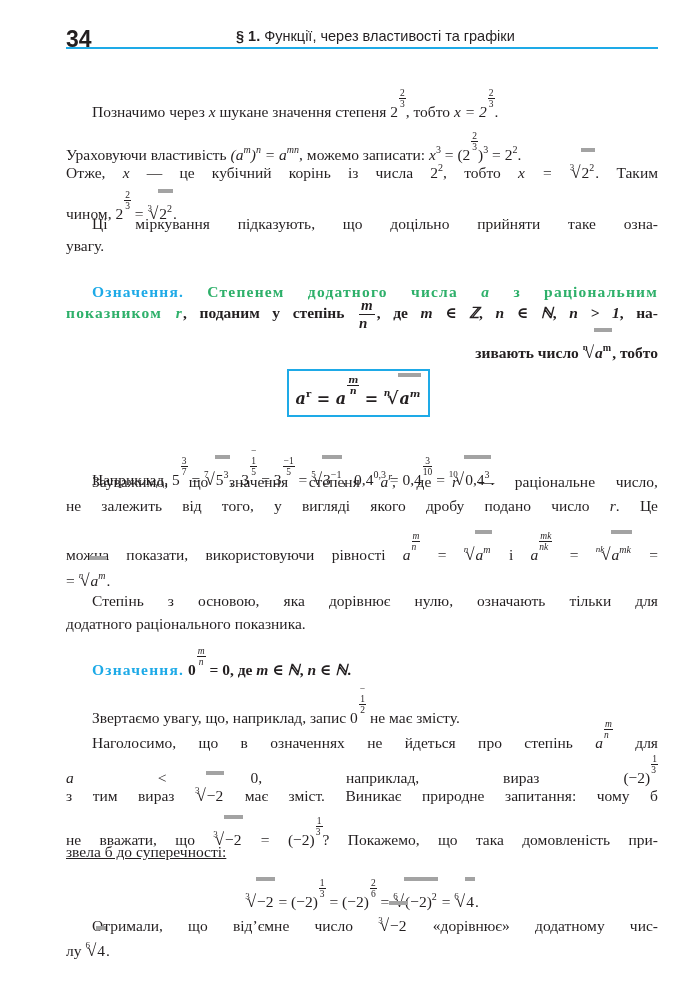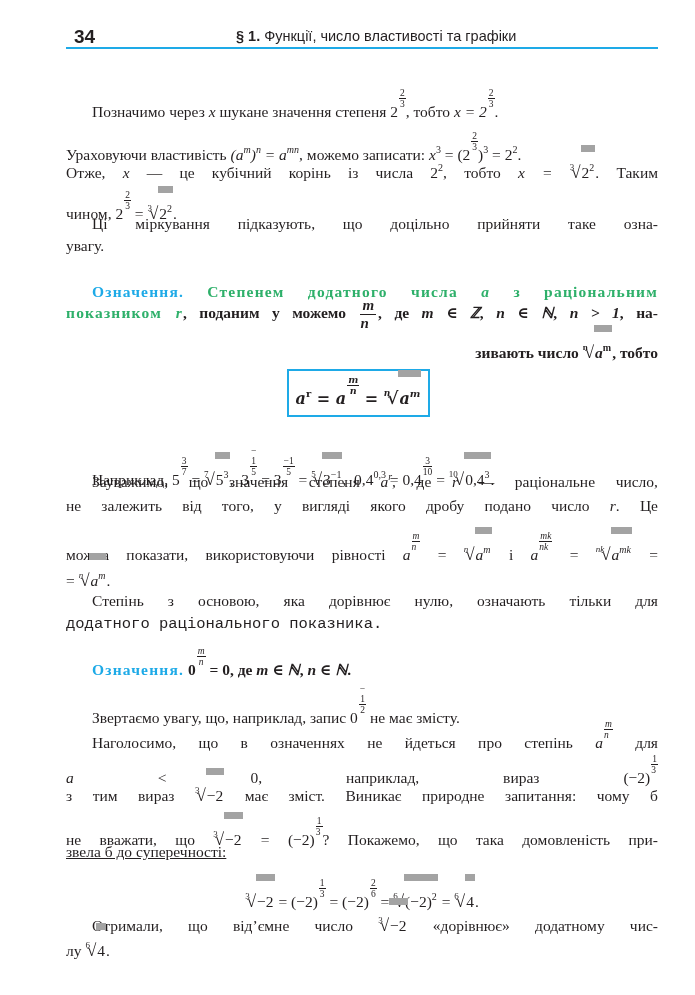--- a/index.html
+++ b/index.html
@@ -1,58 +1,58 @@
 <!DOCTYPE html>
 <html><head>
 <meta charset="utf-8">
 <style>
   html, body { margin: 0; padding: 0; background: #ffffff; }
   body { width: 695px; height: 995px; position: relative; overflow: hidden;
          font-family: "DejaVu Serif", "Liberation Serif", serif; color: #231f20; }
   .header { position: absolute; left: 66px; top: 20px; width: 592px; height: 28px; }
-  .page-num { position: absolute; left: 8px; top: 6px; font-family: "Liberation Sans", sans-serif;
-              font-weight: bold; font-size: 19px; color: #231f20; }
+  .page-num { position: absolute; left: 0; top: 6px; font-family: "Liberation Sans", sans-serif;
+              font-weight: bold; font-size: 23px; color: #231f20; }
   .running-title { position: absolute; left: 170px; top: 8px; font-family: "Liberation Sans", sans-serif;
                    font-size: 14.5px; color: #231f20; }
   .running-title b { font-weight: bold; }
   .rule { position: absolute; left: 66px; top: 47px; width: 592px; height: 2px; background: #1eaae7; }
 
   .line { position: absolute; left: 66px; width: 592px; font-size: 15.5px; line-height: 20px;
           white-space: nowrap; font-family: "Liberation Serif", "DejaVu Serif", serif; }
   .justify { text-align: justify; text-align-last: justify; }
   .indent { padding-left: 26px; box-sizing: border-box; }
   i.v { font-style: italic; }
   sup { font-size: 10px; vertical-align: 7px; line-height: 0; }
   .frac-exp { display: inline-block; vertical-align: 10px; font-size: 9.5px; line-height: 10px;
               text-align: center; margin-left: 1px; }
   .frac-exp span { display: block; }
   .frac-exp .num { border-bottom: 1px solid #231f20; padding: 0 1px; }
   .root { display: inline-block; }
   .root .idx { font-size: 9px; vertical-align: 8px; margin-right: -3px; }
   .sq { font-size: 17px; }
-  .ol { border-top: 7px solid #a3a3a3; padding: 12px 1px; margin-top: 21px; }
+  .ol { border-top: 4px solid #a3a3a3; padding: 12px 1px; margin-top: 21px; }
 
   .def-blue { color: #1eaae7; font-weight: bold; letter-spacing: 1.2px; }
   .def-green { color: #2eb06a; font-weight: bold; letter-spacing: 1.2px; }
   .bold { font-weight: bold; }
   .bigfrac { display: inline-block; vertical-align: middle; text-align: center; font-size: 15px; line-height: 17px; margin: 0 2px; }
   .bigfrac span { display: block; }
   .bigfrac .num { border-bottom: 1px solid #231f20; padding: 0 2px; }
 
   .formula-box { position: absolute; left: 287px; top: 369px; width: 143px; height: 48px;
                  border: 2px solid #1eaae7; box-sizing: border-box; text-align: center;
                  font-size: 16px; font-weight: bold; line-height: 44px; white-space: nowrap; }
   .center { text-align: center; }
 </style>
 </head>
 <body>
 
 <div class="header">
   <span class="page-num">34</span>
-  <span class="running-title"><b>§ 1.</b> <span>Функції, число властивості та графіки</span></span>
+  <span class="running-title"><b>§ 1.</b> <span>Функції, через властивості та графіки</span></span>
 </div>
 <div class="rule"></div>
 
 <div class="line indent" style="top:88px;">
   <span>Позначимо через </span><i class="v">x</i><span> шукане значення степеня </span><span>2</span><span class="frac-exp"><span class="num">2</span><span>3</span></span><span>,  тобто </span><i class="v">x = 2</i><span class="frac-exp"><span class="num">2</span><span>3</span></span><span>.</span>
 </div>
 
 <div class="line" style="top:131px;">
   <span>Ураховуючи властивість </span><i class="v"><span>(a</span><sup>m</sup><span>)</span><sup>n</sup><span> = a</span><sup>mn</sup></i><span>, можемо записати: </span><i class="v">x</i><sup>3</sup><span> = (2</span><span class="frac-exp"><span class="num">2</span><span>3</span></span><span>)</span><sup>3</sup><span> = 2</span><sup>2</sup><span>.</span>
 </div>
@@ -65,21 +65,21 @@
   <span>чином, </span><span>2</span><span class="frac-exp"><span class="num">2</span><span>3</span></span><span> = </span><span class="root"><span class="idx">3</span><span class="sq">√</span><span class="ol"><span>2</span><sup>2</sup></span></span><span>.</span>
 </div>
 
 <div class="line justify indent" style="top:214px;">Ці міркування підказують, що доцільно прийняти таке озна-</div>
 <div class="line" style="top:236px;">увагу.</div>
 
 <div class="line justify indent" style="top:247px;margin-top:35px;">
   <span class="def-blue">Означення.</span><span class="def-green"> Степенем додатного числа </span><i class="def-green">a</i><span class="def-green"> з раціональним</span>
 </div>
 <div class="line justify" style="top:297px;">
-  <span class="def-green">показником </span><i class="def-green">r</i><span class="bold">, поданим у можемо </span><span class="bigfrac bold"><span class="num"><i>m</i></span><span><i>n</i></span></span><span class="bold">, де </span><i class="bold">m ∈ ℤ</i><span class="bold">, </span><i class="bold">n ∈ ℕ</i><span class="bold">, </span><i class="bold">n &gt; 1</i><span class="bold">, на-</span>
+  <span class="def-green">показником </span><i class="def-green">r</i><span class="bold">, поданим у степінь </span><span class="bigfrac bold"><span class="num"><i>m</i></span><span><i>n</i></span></span><span class="bold">, де </span><i class="bold">m ∈ ℤ</i><span class="bold">, </span><i class="bold">n ∈ ℕ</i><span class="bold">, </span><i class="bold">n &gt; 1</i><span class="bold">, на-</span>
 </div>
 <div class="line bold" style="top:337px;text-align:right;">
   <span>зивають число </span><span class="root"><span class="idx">n</span><span class="sq">√</span><span class="ol"><i>a</i><sup>m</sup></span></span><span>,  тобто</span>
 </div>
 
 <div class="formula-box">
   <i>a</i><sup>r</sup><span> = </span><i>a</i><span class="frac-exp"><span class="num"><i>m</i></span><span><i>n</i></span></span><span> = </span><span class="root"><span class="idx"><i>n</i></span><span class="sq">√</span><span class="ol"><i>a</i><sup><i>m</i></sup></span></span>
 </div>
 
 <div class="line indent" style="top:446px;">
@@ -96,21 +96,21 @@
   <span>не залежить від того, у вигляді якого дробу подано число </span><i>r</i><span>. Це</span>
 </div>
 <div class="line justify" style="top:531px;">
   <span>можна показати, використовуючи рівності </span><i>a</i><span class="frac-exp"><span class="num"><i>m</i></span><span><i>n</i></span></span> = <span class="root"><span class="idx"><i>n</i></span><span class="sq">√</span><span class="ol"><i>a</i><sup><i>m</i></sup></span></span><span> і </span><i>a</i><span class="frac-exp"><span class="num"><i>mk</i></span><span><i>nk</i></span></span> = <span class="root"><span class="idx"><i>nk</i></span><span class="sq">√</span><span class="ol"><i>a</i><sup><i>mk</i></sup></span></span><span> =</span>
 </div>
 <div class="line" style="top:565px;">
   <span>= </span><span class="root"><span class="idx"><i>n</i></span><span class="sq">√</span><span class="ol"><i>a</i><sup><i>m</i></sup></span></span><span>.</span>
 </div>
 
 <div class="line justify indent" style="top:591px;">Степінь з основою, яка дорівнює нулю, означають тільки для</div>
-<div class="line" style="top:614px;font-family:Liberation Mono, monospace;">додатного раціонального показника.</div>
+<div class="line" style="top:614px;">додатного раціонального показника.</div>
 
 <div class="line indent bold" style="top:646px;">
   <span class="def-blue">Означення.</span> <span>0</span><span class="frac-exp" style="font-weight:normal;"><span class="num"><i>m</i></span><span><i>n</i></span></span><span> = 0,  де </span><i>m ∈ ℕ</i>,  <i>n ∈ ℕ</i><span>.</span>
 </div>
 
 <div class="line indent" style="top:684px;">
   <span>Звертаємо увагу, що, наприклад, запис </span><span>0</span><span class="frac-exp"><span class="num">−<span>1</span></span><span>2</span></span><span> не має змісту.</span>
 </div>
 
 <div class="line justify indent" style="top:719px;">

